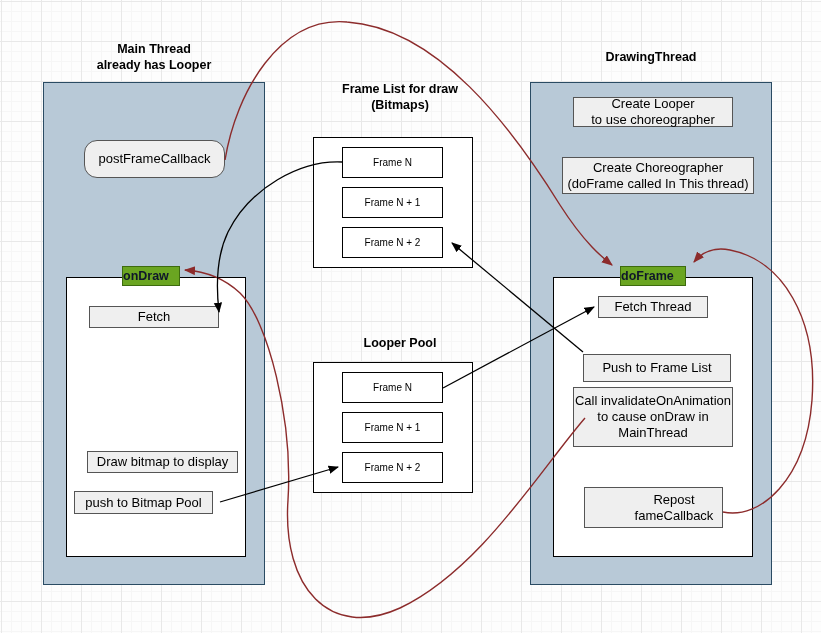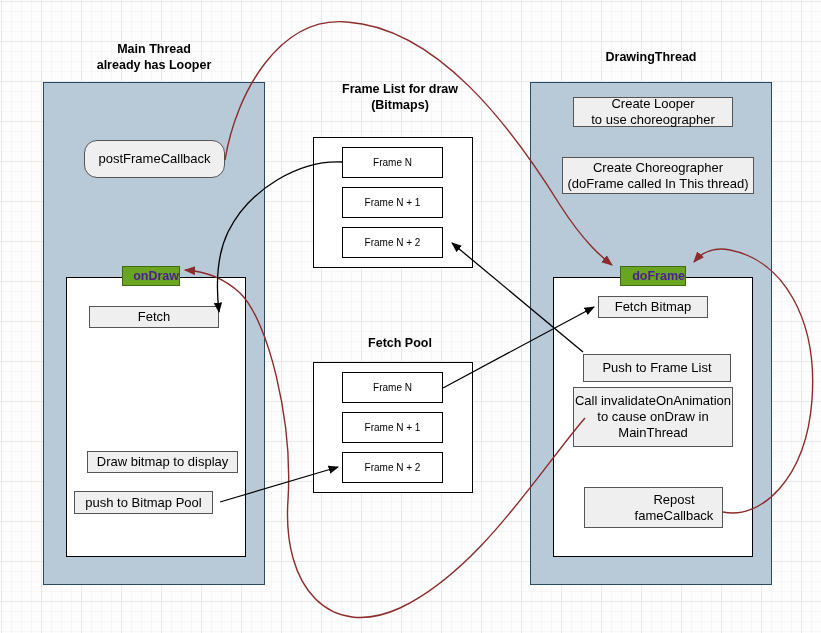--- a/index.html
+++ b/index.html
@@ -50,24 +50,24 @@
     border: 1.5px solid #000000;
     box-sizing: border-box;
   }
 
   
   .badge {
     position: absolute;
     background: #6aa521;
     border: 1.5px solid #3d6b0e;
     box-sizing: border-box;
-    color: #4c1d95;
+    color: #0f172a;
     font-size: 12.5px;
     font-weight: bold;
-    text-align: right;
+    text-align: left;
     line-height: 19px;
     z-index: 6;
   }
 
   
   .step {
     position: absolute;
     background: #efefef;
     border: 1px solid #555555;
     box-sizing: border-box;
@@ -151,39 +151,39 @@
 
   <div class="list-title" style="left:305px; top:81px; width:190px;">Frame List for draw
 (Bitmaps)</div>
 
   <div class="list-box" style="left:313px; top:137px; width:160px; height:131px;"></div>
 
   <div class="frame" style="left:342px; top:147px; width:101px; height:31px;">Frame N</div>
   <div class="frame" style="left:342px; top:187px; width:101px; height:31px;">Frame N + 1</div>
   <div class="frame" style="left:342px; top:227px; width:101px; height:31px;">Frame N + 2</div>
 
-  <div class="list-title" style="left:305px; top:335px; width:190px;">Fetch Pool</div>
+  <div class="list-title" style="left:305px; top:335px; width:190px;">Looper Pool</div>
 
   <div class="list-box" style="left:313px; top:362px; width:160px; height:131px;"></div>
 
   <div class="frame" style="left:342px; top:372px; width:101px; height:31px;">Frame N</div>
   <div class="frame" style="left:342px; top:412px; width:101px; height:31px;">Frame N + 1</div>
   <div class="frame" style="left:342px; top:452px; width:101px; height:31px;">Frame N + 2</div>
 
   <div class="step" style="left:573px; top:97px; width:160px; height:30px;">Create Looper
 to use choreographer</div>
 
   <div class="step" style="left:562px; top:157px; width:192px; height:37px;">Create Choreographer
 (doFrame called In This thread)</div>
 
   <div class="method-box" style="left:553px; top:277px; width:200px; height:280px;"></div>
 
   <div class="badge" style="left:620px; top:266px; width:66px; height:20px;">doFrame</div>
 
-  <div class="step" style="left:598px; top:296px; width:110px; height:22px;">Fetch Bitmap</div>
+  <div class="step" style="left:598px; top:296px; width:110px; height:22px;">Fetch Thread</div>
 
   <div class="step" style="left:583px; top:354px; width:148px; height:28px;">Push to Frame List</div>
 
   <div class="step" style="left:573px; top:387px; width:160px; height:60px;">Call invalidateOnAnimation
 to cause onDraw in
 MainThread</div>
 
   <div class="step" style="left:584px; top:487px; width:139px; height:41px;padding-left:41px;">Repost
 fameCallback</div>
 

